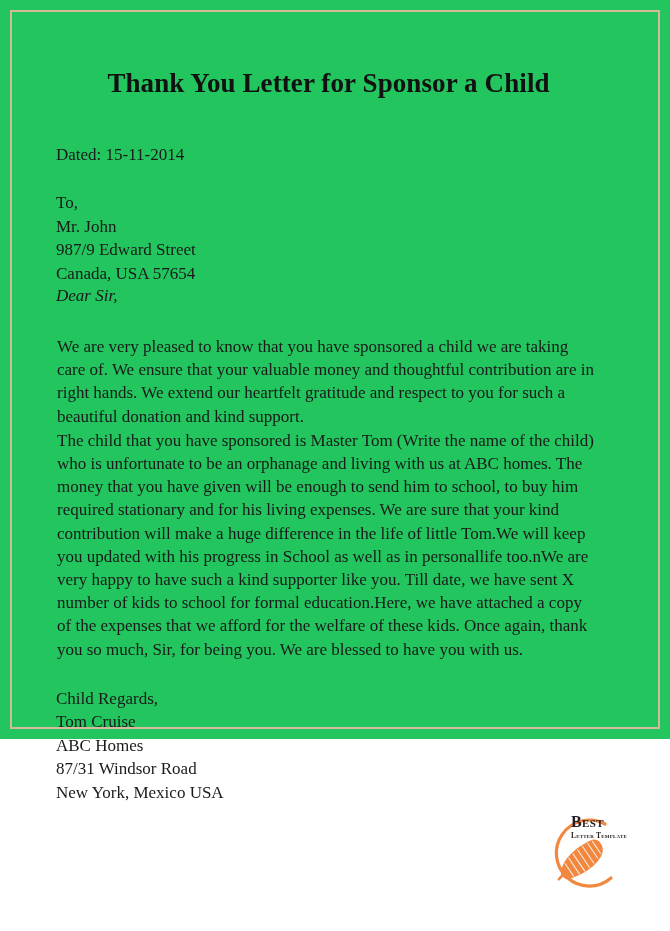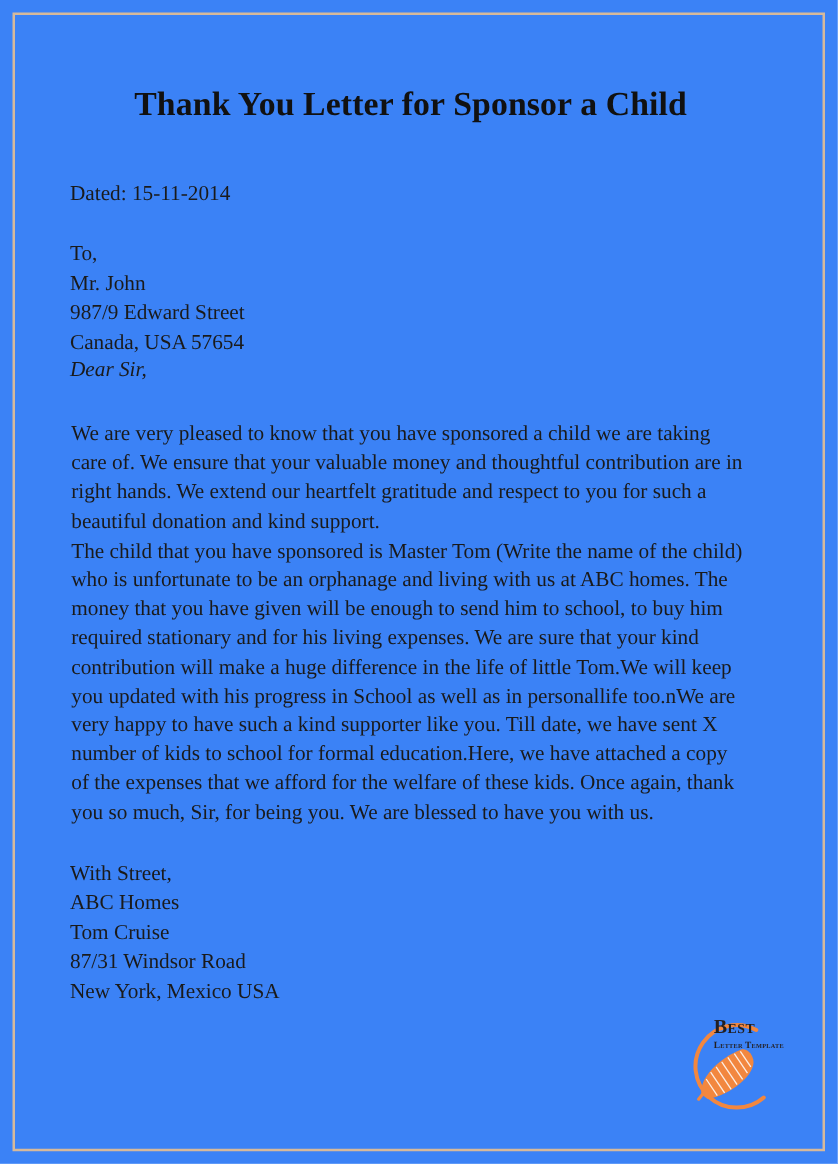--- a/index.html
+++ b/index.html
@@ -11,22 +11,22 @@
     width: 670px;
     height: 931px;
     background: #ffffff;
     font-family: "Liberation Serif", "DejaVu Serif", serif;
     overflow: hidden;
   }
 
   .page {
     position: relative;
     width: 670px;
-    height: 931px;
-    background: #3b82f6;
+    height: 739px;
+    background: #22c55e;
     box-sizing: border-box;
   }
 
   
   .page-border {
     position: absolute;
     left: 10px;
     top: 10px;
     right: 10px;
     bottom: 10px;
@@ -152,23 +152,23 @@
     </div>
 
     <div class="salutation">Dear Sir,</div>
 
     <div class="body-block">
       <p>We are very pleased to know that you have sponsored a child we are taking care of. We ensure that your valuable money and thoughtful contribution are in right hands. We extend our heartfelt gratitude and respect to you for such a beautiful donation and kind support.</p>
       <p>The child that you have sponsored is Master Tom (Write the name of the child) who is unfortunate to be an orphanage and living with us at ABC homes. The money that you have given will be enough to send him to school, to buy him required stationary and for his living expenses. We are sure that your kind contribution will make a huge difference in the life of little Tom.We will keep you updated with his progress in School as well as in personallife too.nWe are very happy to have such a kind supporter like you. Till date, we have sent X number of kids to school for formal education.Here, we have attached a copy of the expenses that we afford for the welfare of these kids. Once again, thank you so much, Sir, for being you. We are blessed to have you with us.</p>
     </div>
 
     <div class="closing-block">
-      <div>With Street,</div>
+      <div>Child Regards,</div>
+      <div>Tom Cruise</div>
       <div>ABC Homes</div>
-      <div>Tom Cruise</div>
       <div>87/31 Windsor Road</div>
       <div>New York, Mexico USA</div>
     </div>
 
   </div>
 
   <div class="logo">
     <svg width="104" height="96" viewBox="0 0 104 96" xmlns="http://www.w3.org/2000/svg">
 
       <g>

